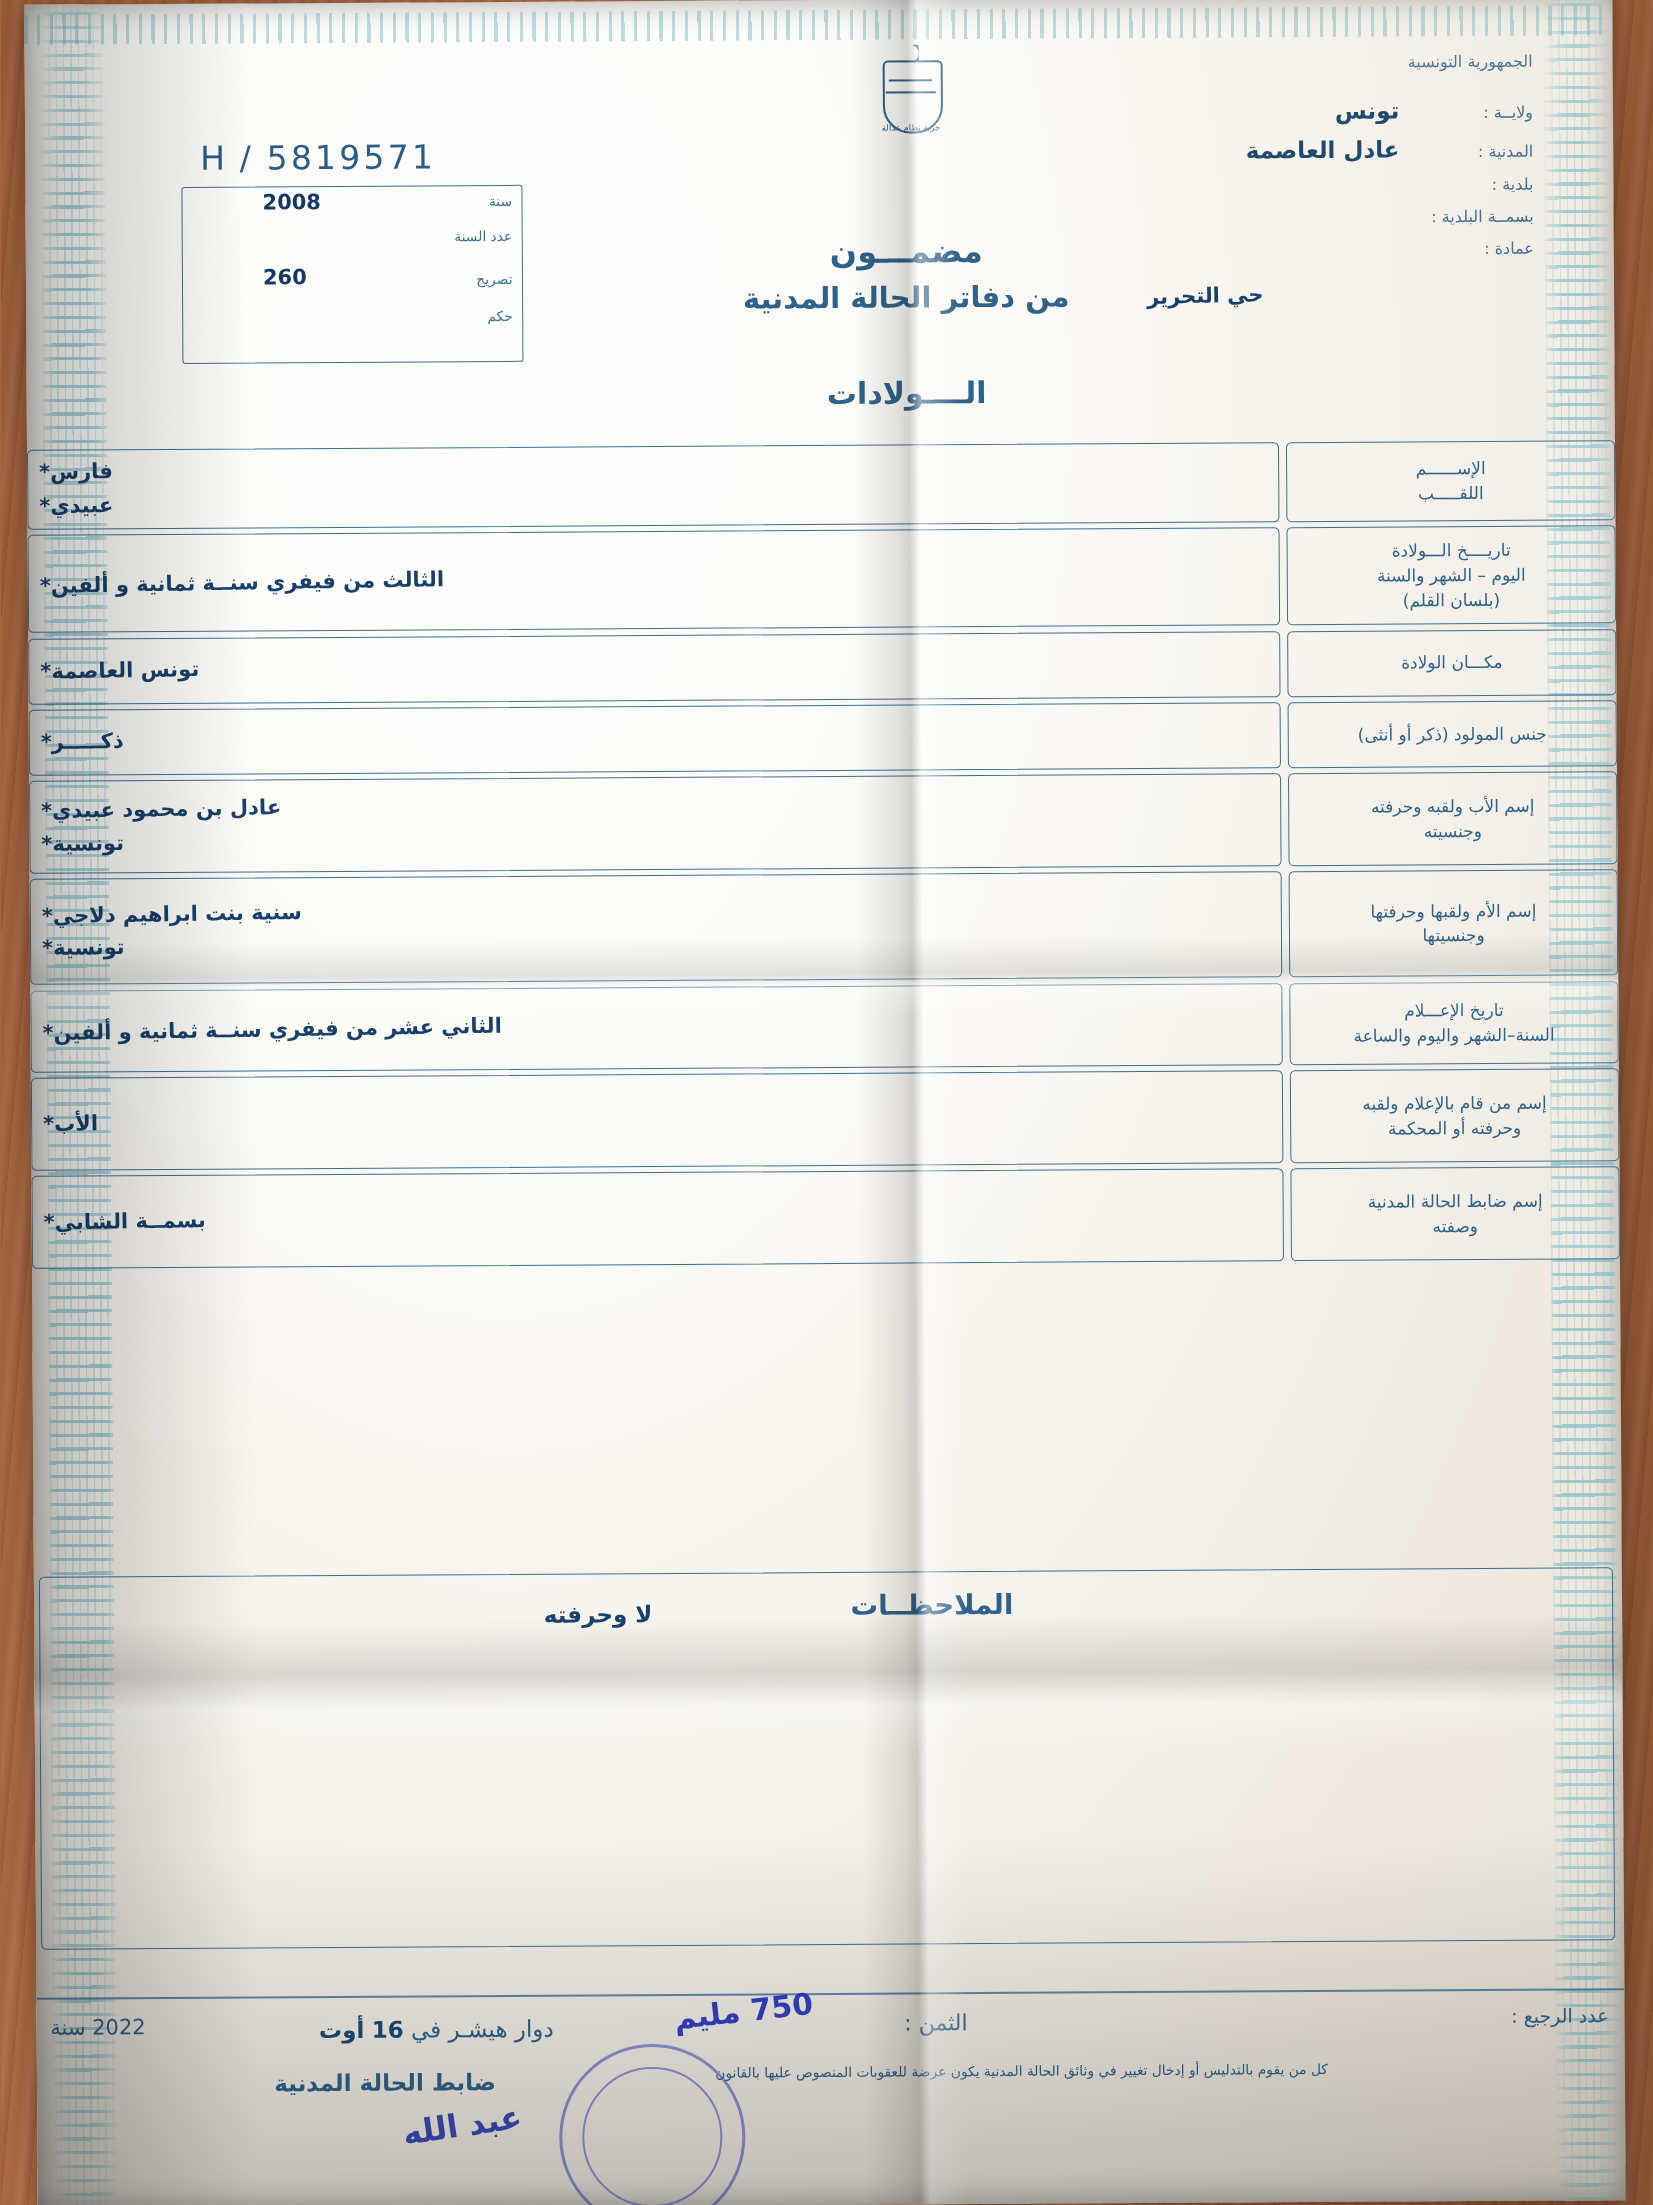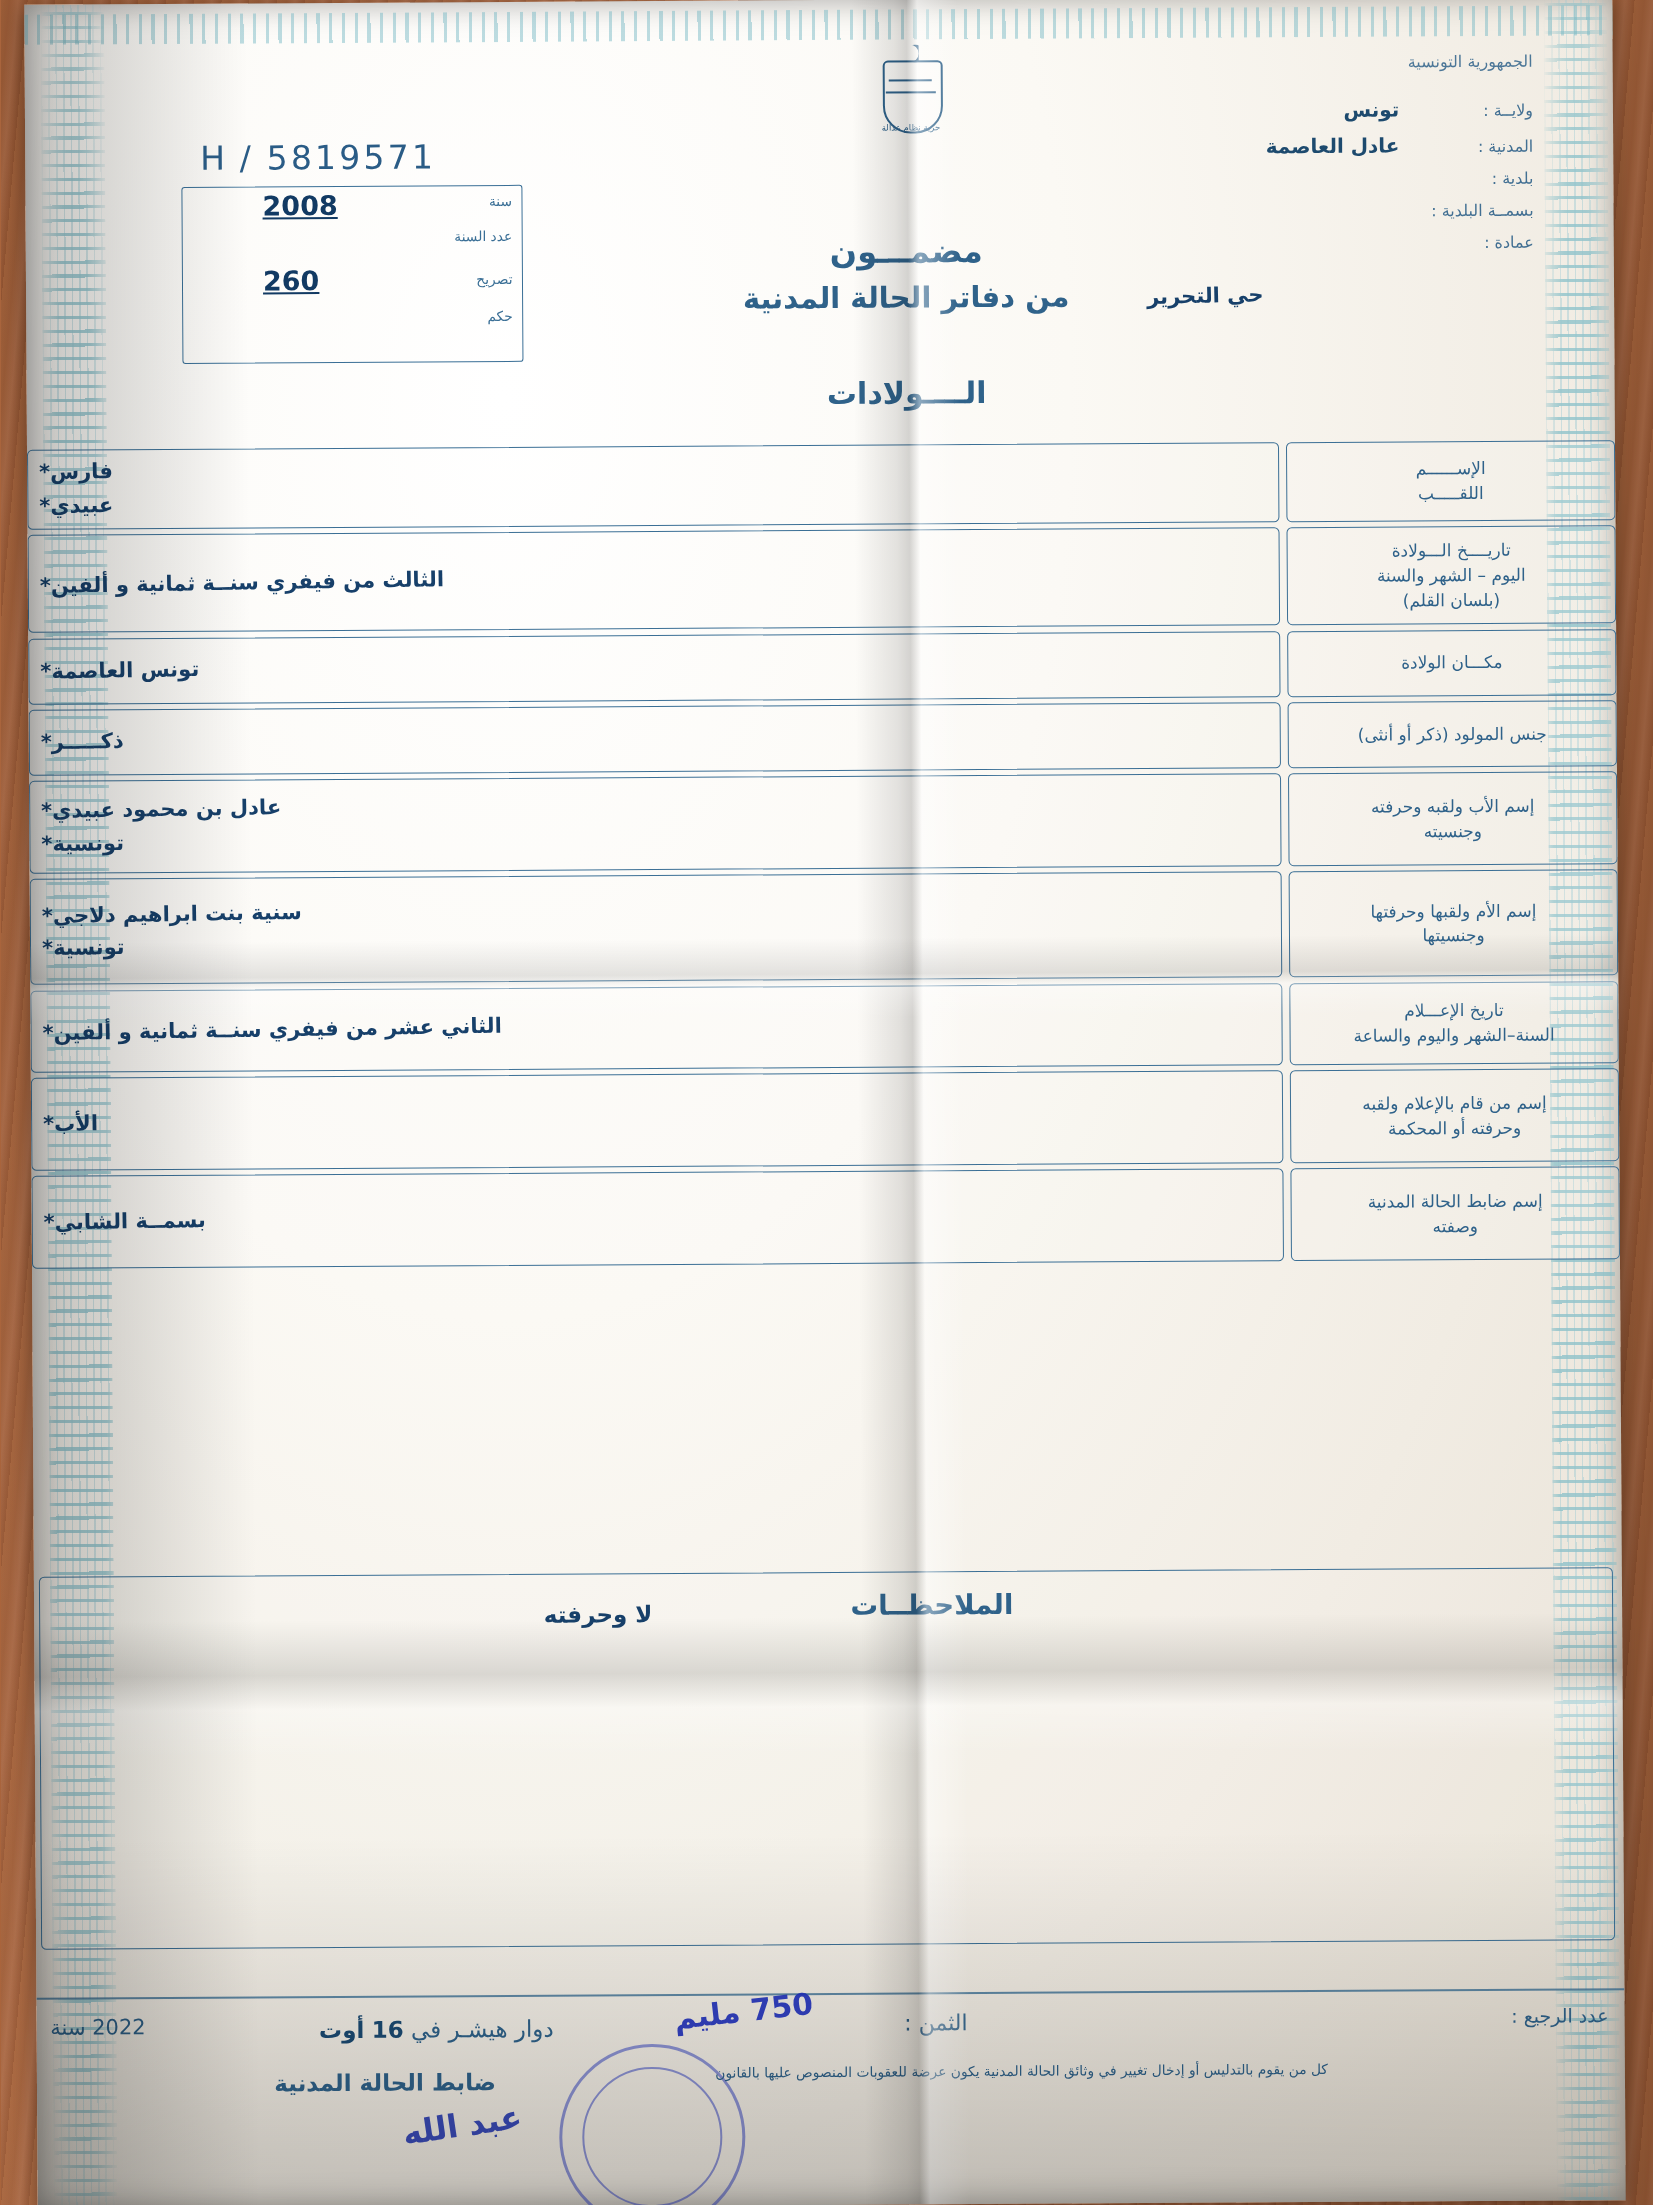--- a/index.html
+++ b/index.html
@@ -72,21 +72,21 @@
   .hand{color:#13406b;}
 
   
   .hdr-right{
     position:absolute;right:80px;top:58px;width:403px;
     text-align:right;font-size:16px;line-height:1.0;color:#2f628a;
   }
   .hdr-right .rep{font-size:16px;margin-bottom:29px;letter-spacing:1.1px;opacity:.85;}
   .kv{display:flex;justify-content:flex-start;align-items:baseline;gap:11.7px;margin-bottom:16px;}
   .kv .k{width:122px;text-align:right;font-size:16px;opacity:.9;}
-  .kv .v{font-size:20px;color:#1d4a6e;font-weight:bold;}
+  .kv .v{font-size:23px;color:#1d4a6e;font-weight:bold;}
 
   .emblem{
     position:absolute;left:846px;top:45px;width:80px;height:95px;
   }
   .emblem .shield{
     position:absolute;left:11.7px;top:16px;width:56px;height:69px;
     border:2.1px solid #2f628a;border-radius:5.3px 5.3px 27.6px 27.6px;
     background:rgba(255,255,255,.25);
   }
   .emblem .crescent{
@@ -121,21 +121,21 @@
   }
   .serial .h{letter-spacing:2.1px;}
   .stampbox{
     position:absolute;left:156px;top:183px;width:339px;height:175px;
     border:1.6px solid #3a6f96;border-radius:3.2px;
   }
   .stampbox .lbl{
     position:absolute;right:9.5px;font-size:13.8px;color:#3a6f96;text-align:right;width:95px;
   }
   .stampbox .val{
-    position:absolute;left:80px;font-size:27px;color:#123a63;font-weight:bold;text-decoration:underline;
+    position:absolute;left:80px;font-size:21px;color:#123a63;font-weight:bold;
   }
 
   
   .tbl{position:absolute;left:0;top:445px;width:1588px;}
   .row{
     position:relative;display:flex;flex-direction:row;margin-bottom:5.3px;
   }
   .cell-label{
     box-sizing:border-box;
     border:1.6px solid #3b6f95;border-radius:5.3px;

